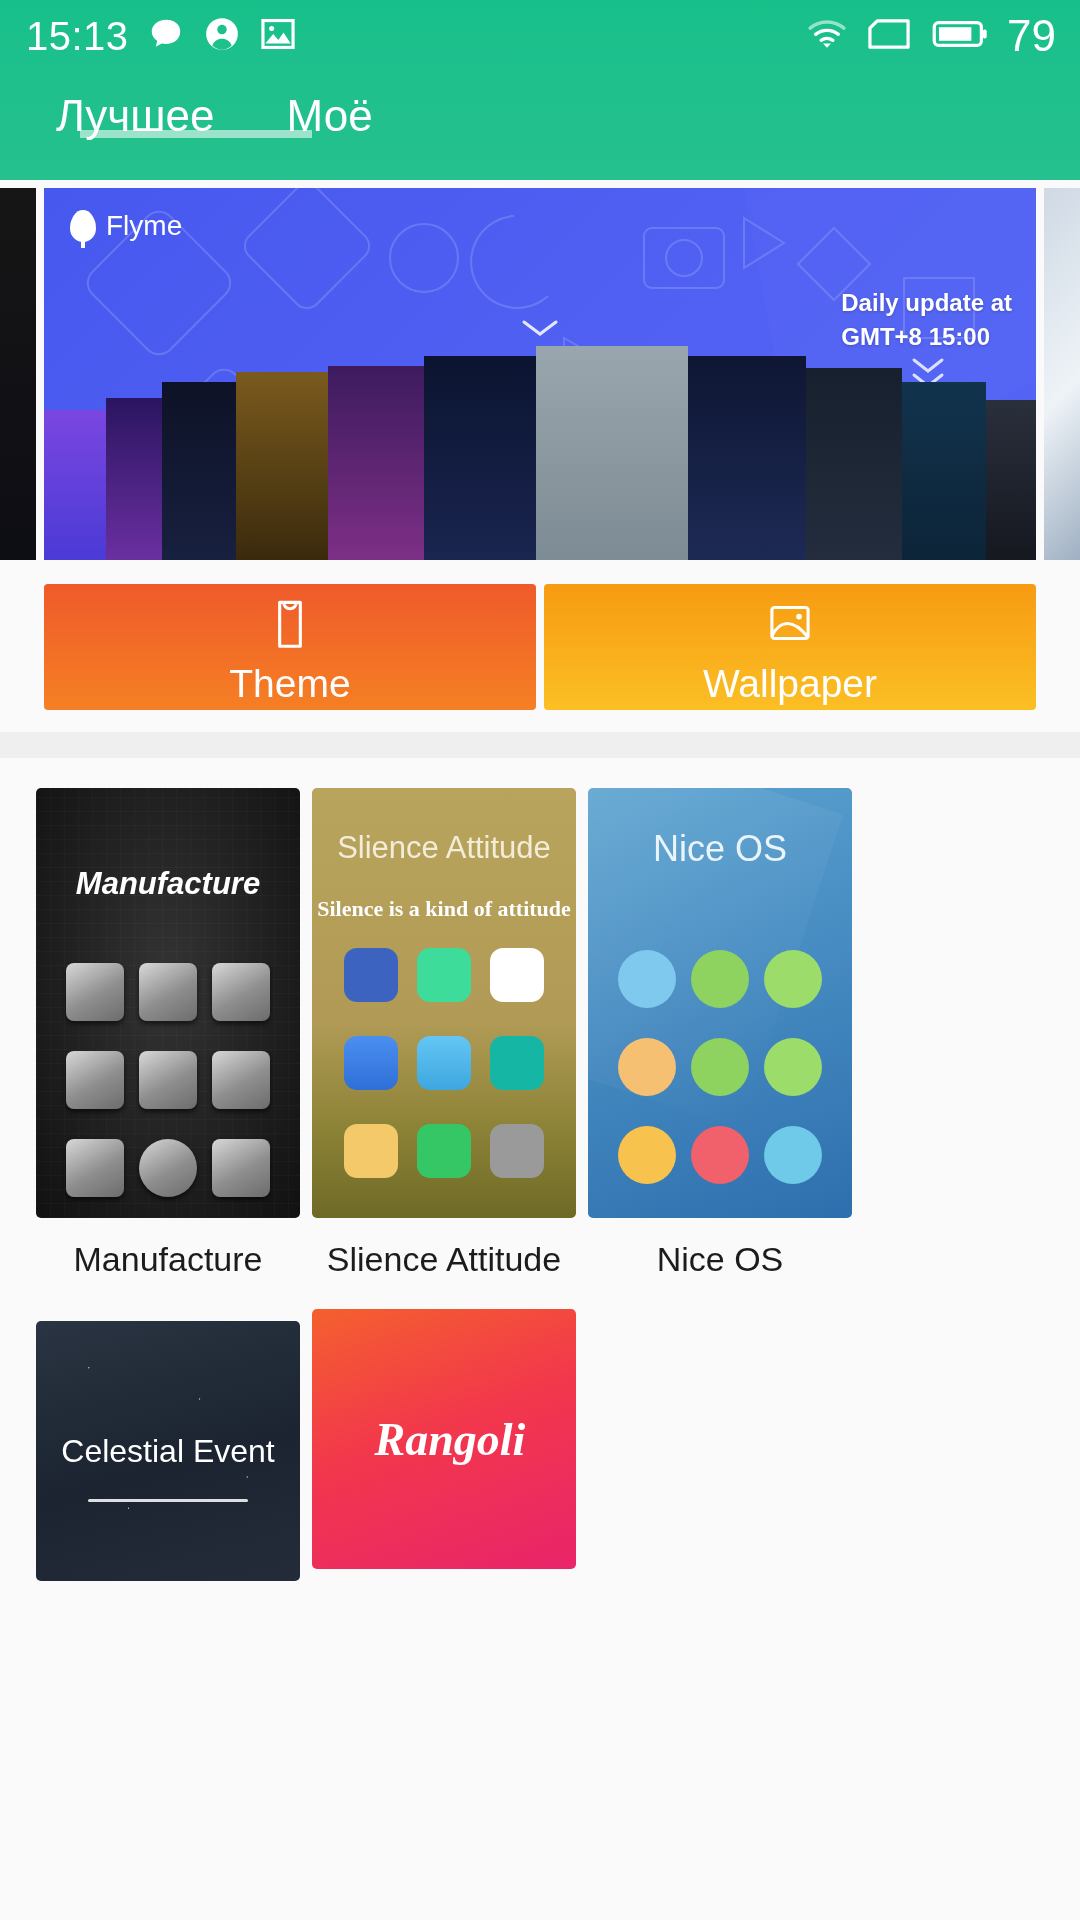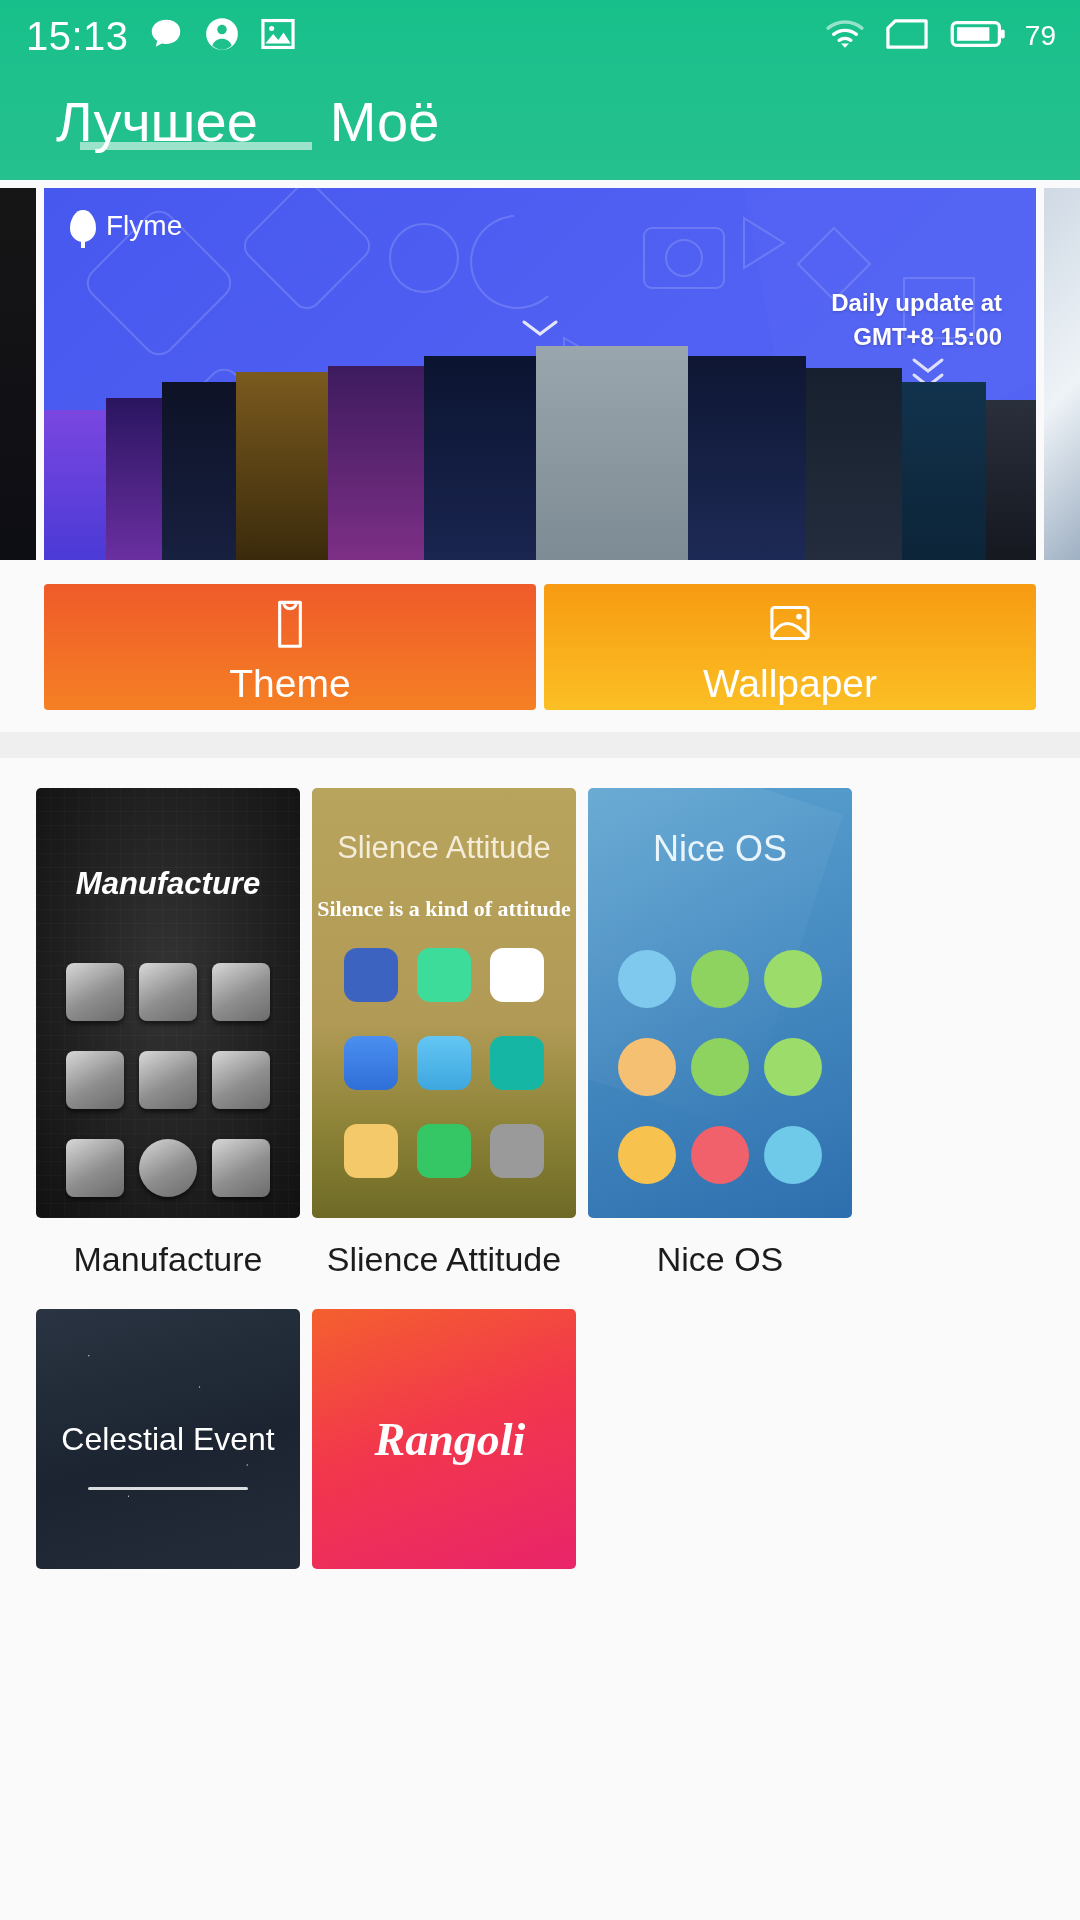--- a/index.html
+++ b/index.html
@@ -13,31 +13,31 @@
 
   
   .statusbar{
     position:absolute; left:0; top:0; width:1080px; height:72px;
     background:linear-gradient(180deg,#17c08a 0%,#1ec08c 100%);
     display:flex; align-items:center; color:#fff;
   }
   .sb-left{ display:flex; align-items:center; gap:18px; padding-left:26px;}
   .sb-time{ font-size:40px; letter-spacing:0.5px; font-weight:400; line-height:1;}
   .sb-right{ margin-left:auto; display:flex; align-items:center; gap:20px; padding-right:24px;}
-  .sb-batt-num{ font-size:28px; line-height:1;}
+  .sb-batt-num{ font-size:44px; line-height:1;}
   .ic{ display:block; }
 
   
   .tabbar{
     position:absolute; left:0; top:72px; width:1080px; height:108px;
     background:linear-gradient(180deg,#1ec08c 0%,#25c08e 100%);
   }
   .tabs{ display:flex; align-items:flex-start; height:100%; padding-left:56px; }
   .tab{
-    color:#fff; font-size:56px; line-height:1; padding-top:22px;
+    color:#fff; font-size:44px; line-height:1; padding-top:22px;
     margin-right:72px; position:relative; white-space:nowrap;
   }
   .tab-underline{
     position:absolute; left:24px; bottom:0; width:232px; height:8px;
     background:rgba(255,255,255,0.55);
   }
 
   
   .content{ position:absolute; left:0; top:180px; width:1080px; height:1268px; background:#fafafa;}
 
@@ -66,21 +66,21 @@
   .flyme-balloon:after{
     content:""; position:absolute; left:11px; bottom:-6px; width:4px;height:8px;background:#fff;
   }
   .banner-title{
     position:absolute; left:0; right:0; top:62px; text-align:center;
     color:#fff; font-size:56px; font-weight:bold; letter-spacing:.5px;
     text-shadow:0 2px 6px rgba(0,0,0,.18);
   }
   .chev-center{ position:absolute; left:50%; transform:translateX(-50%); top:130px; }
   .daily{
-    position:absolute; right:34px; top:98px; text-align:right; color:#fff;
+    position:absolute; right:24px; top:98px; text-align:left; color:#fff;
     font-size:24px; line-height:1.42; font-weight:bold; text-shadow:0 1px 3px rgba(0,0,0,.2);
   }
   .chev-right{ position:absolute; right:90px; top:168px;}
   .collage{ position:absolute; left:0; right:0; bottom:0; height:220px; display:flex; align-items:flex-end;}
   .ct{ height:190px; flex:0 0 auto; position:relative; overflow:hidden; }
 
   
   .quick{ display:flex; gap:8px; padding:16px 44px 0 44px;}
   .qbtn{
     flex:1; height:126px; border-radius:4px; color:#fff;
@@ -134,21 +134,21 @@
   .circ{ width:58px;height:58px;border-radius:50%;}
 
   
   .grid2{ display:flex; gap:12px; padding:30px 36px 0 36px;}
   .thumb2{ width:264px; height:260px; border-radius:5px; overflow:hidden; position:relative;}
   .th-cel{ background:
       radial-gradient(1px 1px at 20% 18%, #fff, transparent),
       radial-gradient(1px 1px at 62% 30%, #fff, transparent),
       radial-gradient(1px 1px at 80% 60%, #fff, transparent),
       radial-gradient(1px 1px at 35% 72%, #fff, transparent),
-      linear-gradient(165deg,#2a3442 0%,#1b2430 55%,#232c38 100%);}
+      linear-gradient(165deg,#2a3442 0%,#1b2430 55%,#232c38 100%); margin-top: 12px;}
   .th-cel .tt{ position:absolute; top:112px; width:100%; text-align:center; color:#fff; font-size:32px;}
   .th-cel .line{ position:absolute; top:178px; left:50%; transform:translateX(-50%);
       width:160px; height:3px; background:rgba(255,255,255,.85); border-radius:2px;}
   .th-dri{ background:linear-gradient(180deg,#1891c4 0%,#136fa8 38%,#1d6f6a 58%,#2f7f4a 100%);}
   .th-dri .tt{ position:absolute; top:110px; width:100%; text-align:center; color:#fff; font-size:34px;}
   .dot{ position:absolute; border-radius:50%; background:#fff;}
   .th-ran{ background:linear-gradient(160deg,#f4602e 0%,#f2384b 45%,#e9246a 100%);}
   .th-ran .tt{ position:absolute; top:104px; width:100%; text-align:center; color:#fff;
       font-family:"Liberation Serif", serif; font-style:italic; font-weight:bold; font-size:46px;margin-left:6px;}
 </style>

